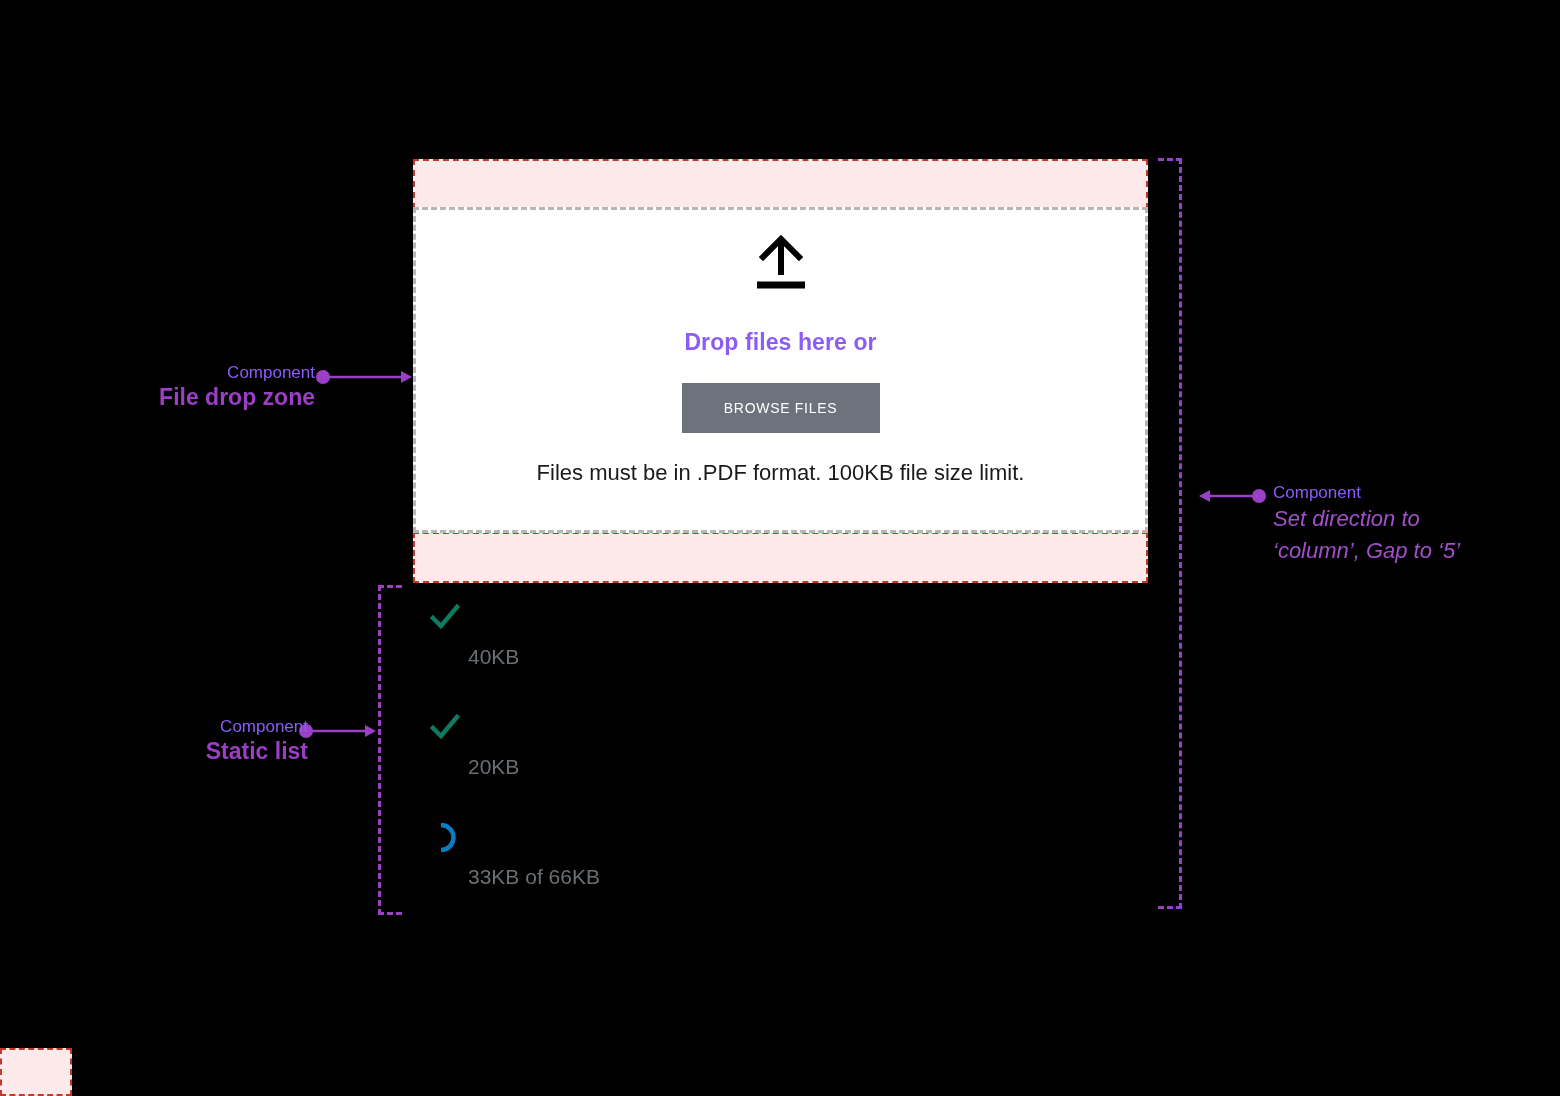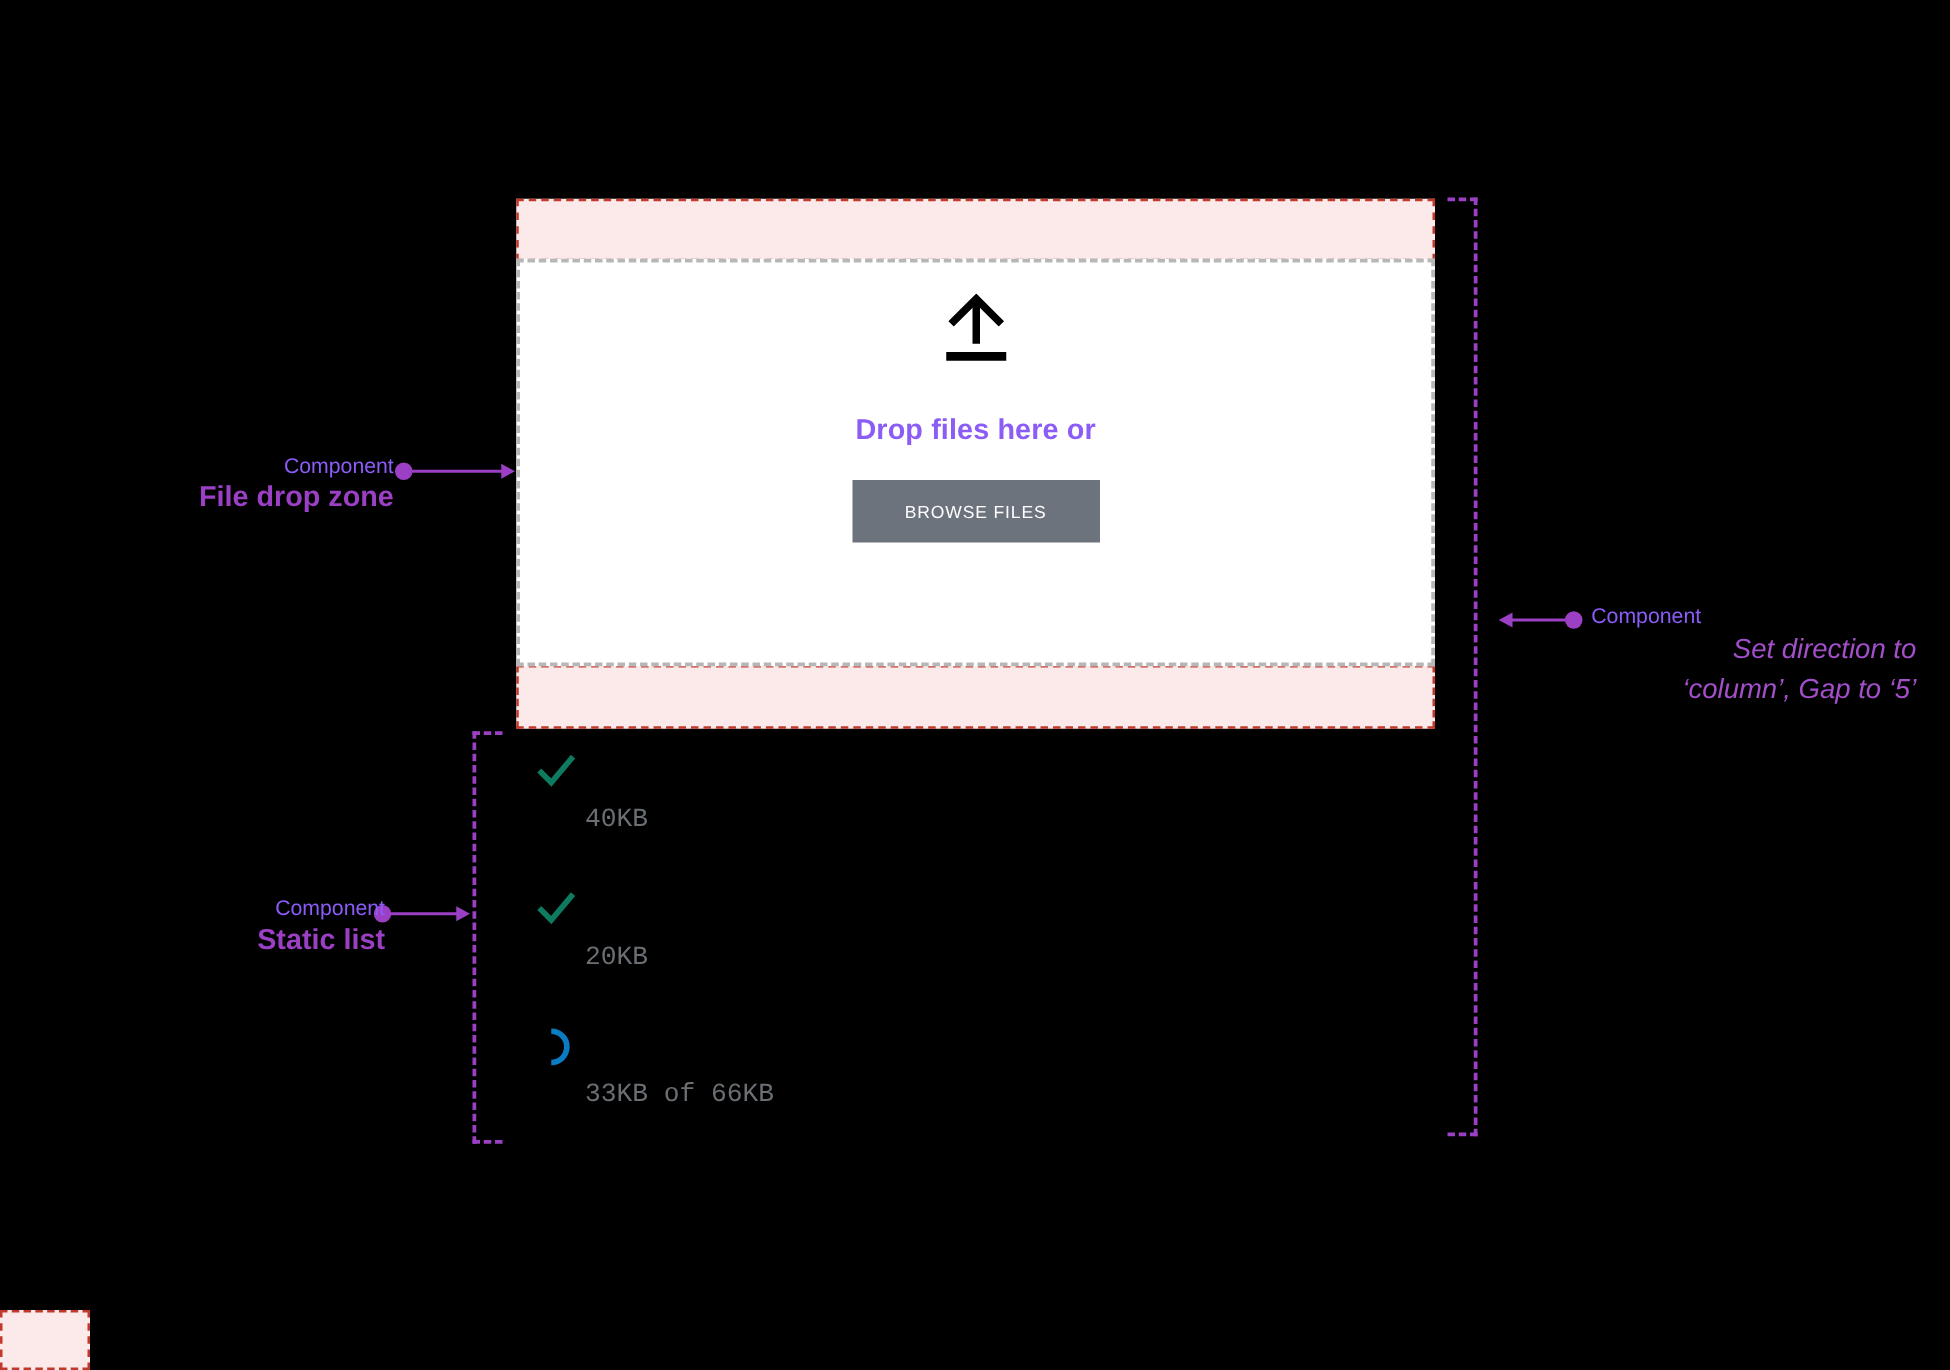--- a/index.html
+++ b/index.html
@@ -81,21 +81,20 @@
 
   
   #file-list {
     position: absolute;
     left: 428px; top: 600px;
     width: 700px;
   }
   .file-row {
     position: relative;
     height: 110px;
-    font-family: Liberation Mono, monospace;
   }
   .file-status { position: absolute; left: 0px; top: 0px; width: 34px; height: 34px; }
   .file-meta {
     position: absolute;
     left: 40px; top: 45px;
     font-size: 21px;
     color: #6a6f74;
   }
 
   
@@ -131,21 +130,20 @@
     font-size: 23px;
     font-weight: bold;
     color: #9b3fc4;
     line-height: 1.3;
   }
   .callout .note {
     font-size: 22px;
     font-style: italic;
     color: #a24fc9;
     line-height: 1.45;
-    text-align: right;
   }
   #callout-drop-zone { left: 145px; top: 362px; width: 170px; text-align: right; }
   #callout-static-list { left: 120px; top: 716px; width: 188px; text-align: right; }
   #callout-stack { left: 1273px; top: 482px; width: 260px; text-align: left; }
 
   .leader { position: absolute; }
 </style>
 </head>
 <body>
 
@@ -157,20 +155,21 @@
   <div id="drop-zone">
     <span id="upload-icon">
       <svg width="60" height="58" viewBox="0 0 60 58">
         <path d="M30 4 L30 40" stroke="#000" stroke-width="6" fill="none"></path>
         <path d="M12 22 L30 4 L48 22" stroke="#000" stroke-width="6" fill="none" stroke-linecap="square"></path>
         <path d="M6 50 L54 50" stroke="#000" stroke-width="7" fill="none"></path>
       </svg>
     </span>
     <div id="drop-title">Drop files here or</div>
     <button id="browse-files-button">BROWSE FILES</button>
+    <div id="drop-hint">Files must be in .PDF format. 100KB file size limit.</div>
   </div>
 
   <div id="file-list">
 
     <div class="file-row">
       <span class="file-status">
         <svg width="34" height="34" viewBox="0 0 34 34">
           <path d="M5 18 L13 26 L29 7" stroke="#0e7a5f" stroke-width="4.5" fill="none" stroke-linecap="square"></path>
         </svg>
       </span>

